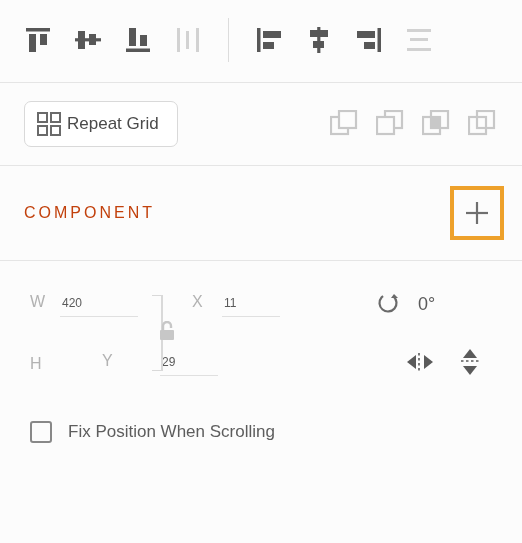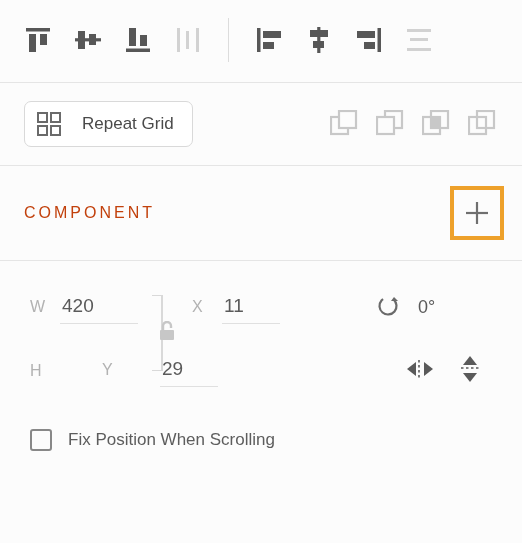--- a/index.html
+++ b/index.html
@@ -40,21 +40,21 @@
     
     .repeat-row {
       display: flex;
       align-items: center;
       padding: 18px 24px;
       gap: 14px;
     }
     .repeat-btn {
       display: flex;
       align-items: center;
-      gap: 21px;
+      gap: 6px;
       border: 1px solid #d9d9d9;
       background: #fff;
       border-radius: 7px;
       padding: 10px 18px 10px 12px;
       cursor: pointer;
       font-size: 17px;
       color: #4a4a4a;
     }
     .repeat-btn .grid-ic { display: flex; }
     .spacer { flex: 1; }
@@ -107,21 +107,21 @@
     .fld .lbl {
       color: #b2b2b2;
       font-size: 16px;
       width: 18px;
     }
     .fld .val {
       width: 78px;
       border: none;
       border-bottom: 1px solid #e0e0e0;
       background: transparent;
-      font-size: 19px;
+      font-size: 12px;
       color: #5a5a5a;
       padding: 4px 2px 6px 2px;
       outline: none;
     }
     .trow.row1 { margin-bottom: 8px; }
     .trow.row2 { margin-top: 30px; }
     .bracket {
       position: absolute;
       left: 150px;
       top: 34px;

